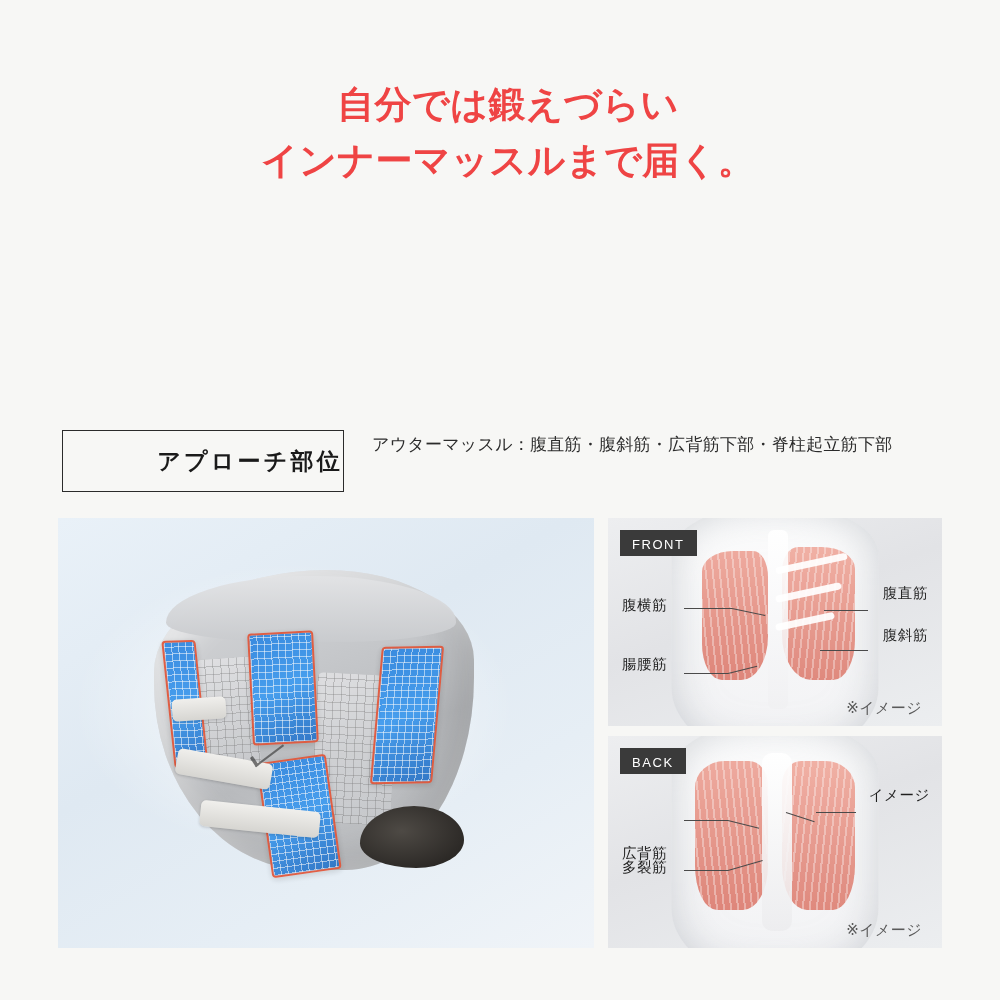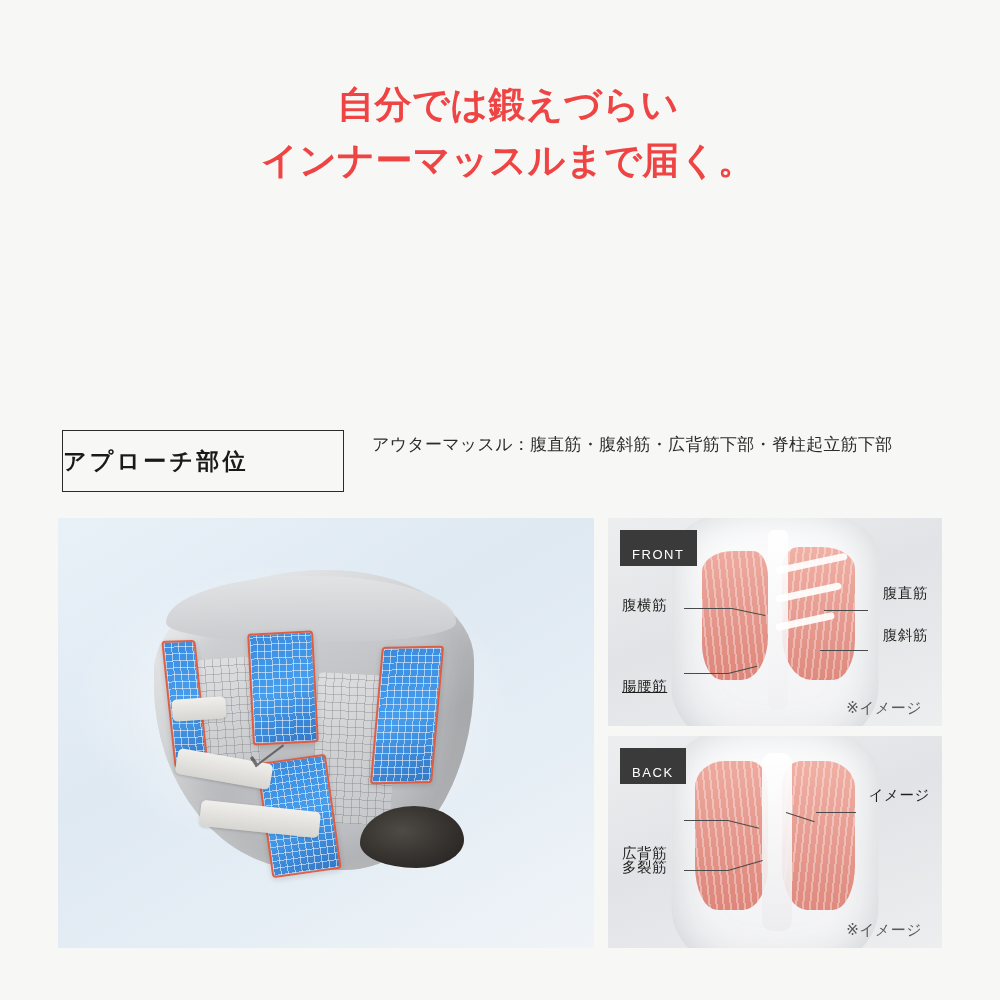--- a/index.html
+++ b/index.html
@@ -43,21 +43,21 @@
     text-justify: inter-character;
   }
 
   
   .approach-box {
     position: absolute;
     left: 62px; top: 430px;
     width: 282px; height: 62px;
     border: 1px solid #2b2b2b;
     background: #f7f7f5;
-    display: flex; align-items: center; justify-content: flex-start;
+    display: flex; align-items: center; justify-content: flex-end;
     font-size: 23px; font-weight: bold;
     letter-spacing: 0.14em;
     color: #1a1a1a;
   }
   .legend {
     position: absolute;
     left: 372px; top: 428px;
     width: 590px;
   }
   .legend-row {
@@ -205,21 +205,21 @@
     border-radius: 10px;
   }
 
   .tag {
     position: absolute;
     left: 12px; top: 12px;
     background: #3a3a3a;
     color: #ffffff;
     font-size: 13px;
     letter-spacing: 0.12em;
-    padding: 17px 12px 4px;
+    padding: 7px 12px 4px;
     text-align: right;
   }
   .lbl {
     position: absolute;
     font-size: 14.5px;
     letter-spacing: 0.04em;
     color: #1f1f1f;
     white-space: nowrap;
   }
   .leader {
@@ -280,21 +280,21 @@
     <div class="rib" style="left:50%; top:20%; width:22%;"></div>
     <div class="rib" style="left:50%; top:34%; width:20%;"></div>
     <div class="rib" style="left:50%; top:48%; width:18%;"></div>
 
     <div class="tag">FRONT</div>
 
     <div class="lbl" style="left:14px; top:78px;">腹横筋</div>
     <div class="leader" style="left:76px; top:90px; width:48px;"></div>
     <div class="leader diag" style="left:124px; top:90px; width:34px; transform:rotate(12deg);"></div>
 
-    <div class="lbl" style="left:14px; top:159px;text-decoration:underline;">腸腰筋</div>
+    <div class="lbl" style="left:14px; top:137px;">腸腰筋</div>
     <div class="leader" style="left:76px; top:155px; width:44px;"></div>
     <div class="leader diag" style="left:120px; top:155px; width:30px; transform:rotate(-14deg);"></div>
 
     <div class="lbl" style="right:14px; top:66px;text-align:center;">腹直筋</div>
     <div class="leader" style="right:74px; top:92px; width:44px;"></div>
 
     <div class="lbl" style="right:14px; top:108px;">腹斜筋</div>
     <div class="leader" style="right:74px; top:132px; width:48px;"></div>
 
     <div class="note">※イメージ</div>

